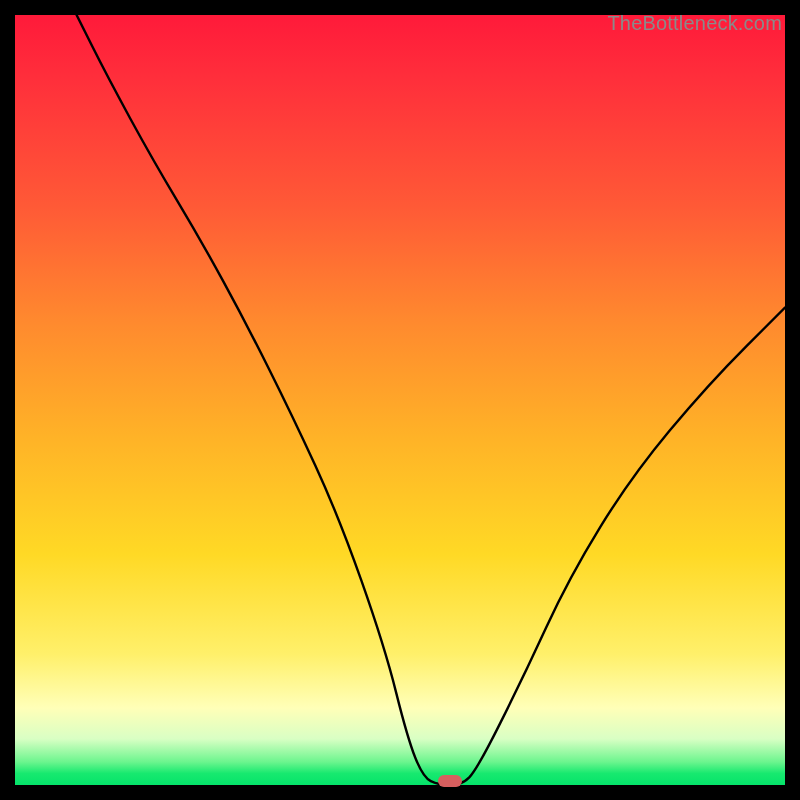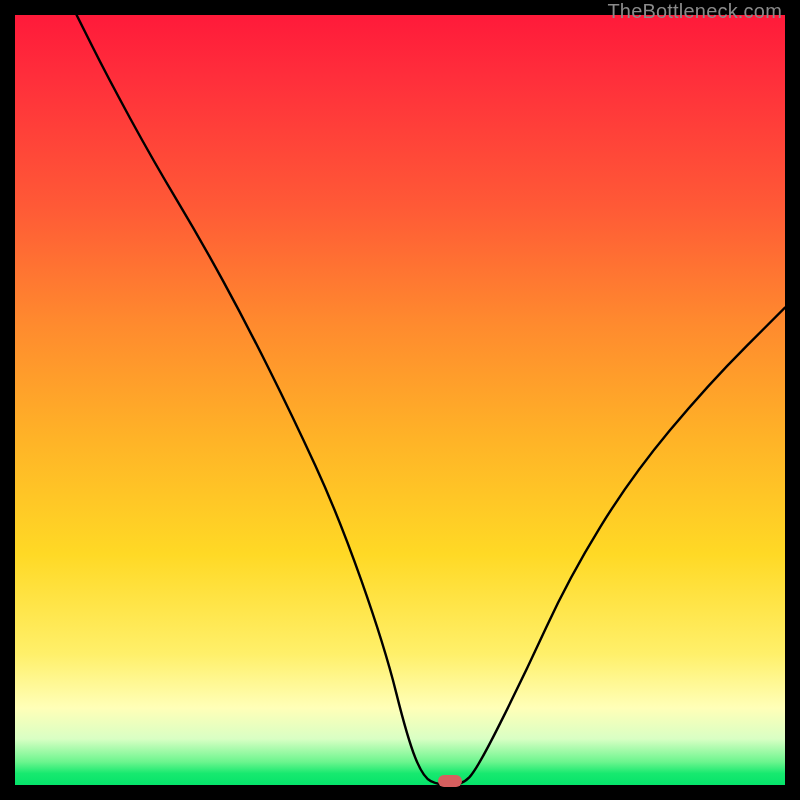--- a/index.html
+++ b/index.html
@@ -35,21 +35,21 @@
       #fff06a 83%,
       #ffffb8 90%,
       #d9ffc4 94%,
       #6cf58e 97%,
       #17e96f 98.5%,
       #05e36a 100%
     );
   }
   .watermark {
     position: absolute;
-    top: 0px;
+    top: 12px;
     right: 18px;
     color: #8a8a8a;
     font-size: 20px;
     letter-spacing: 0.2px;
     font-weight: 500;
   }
   .curve {
     position: absolute;
     left: 15px;
     top: 15px;

